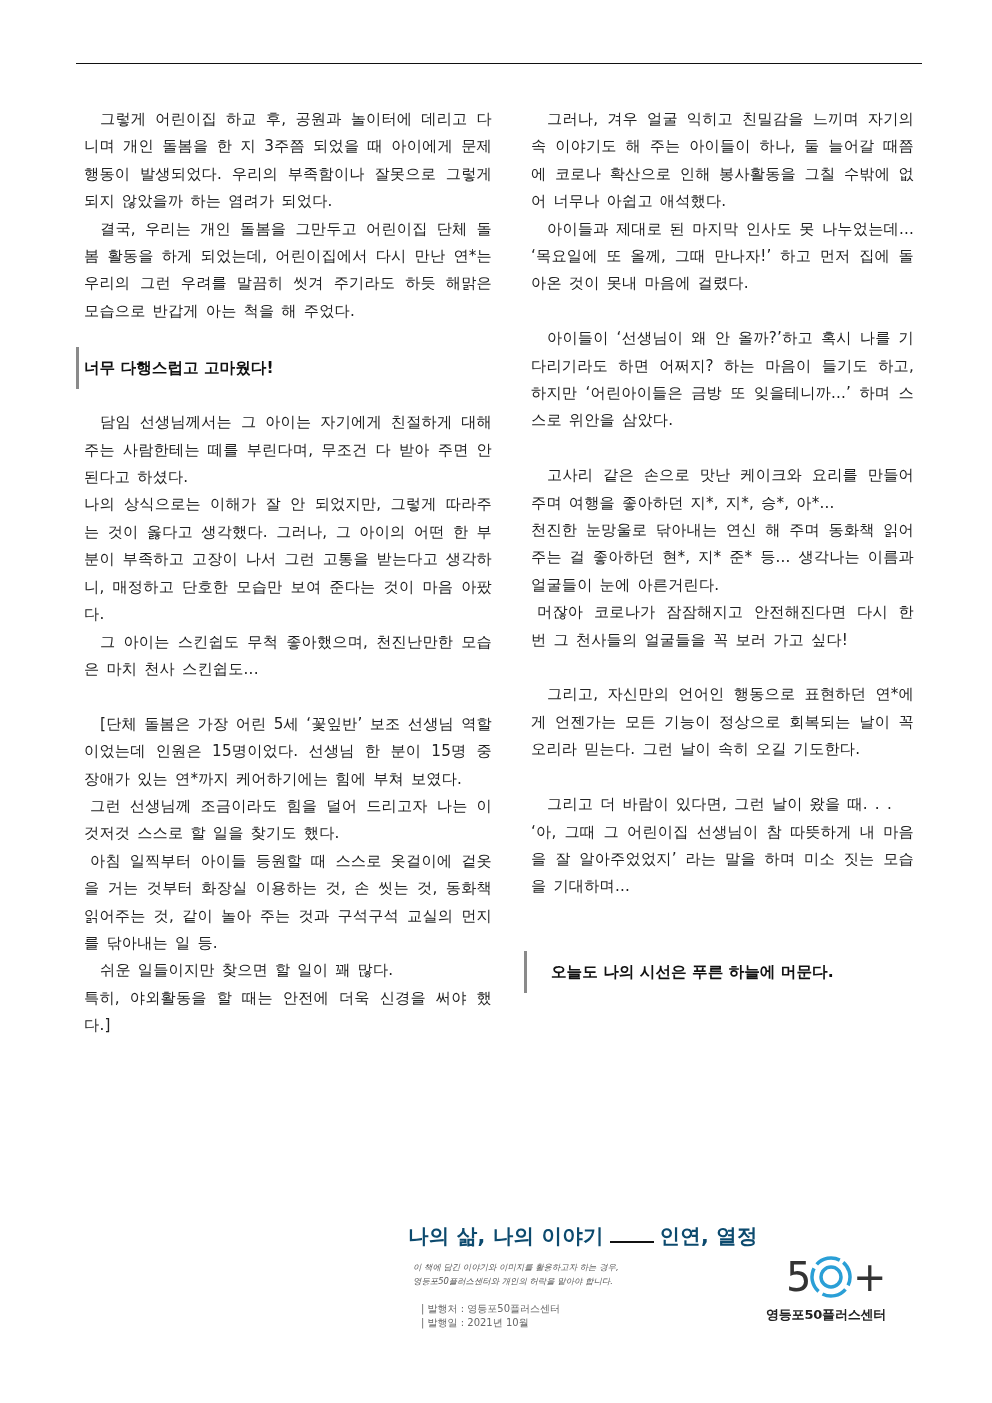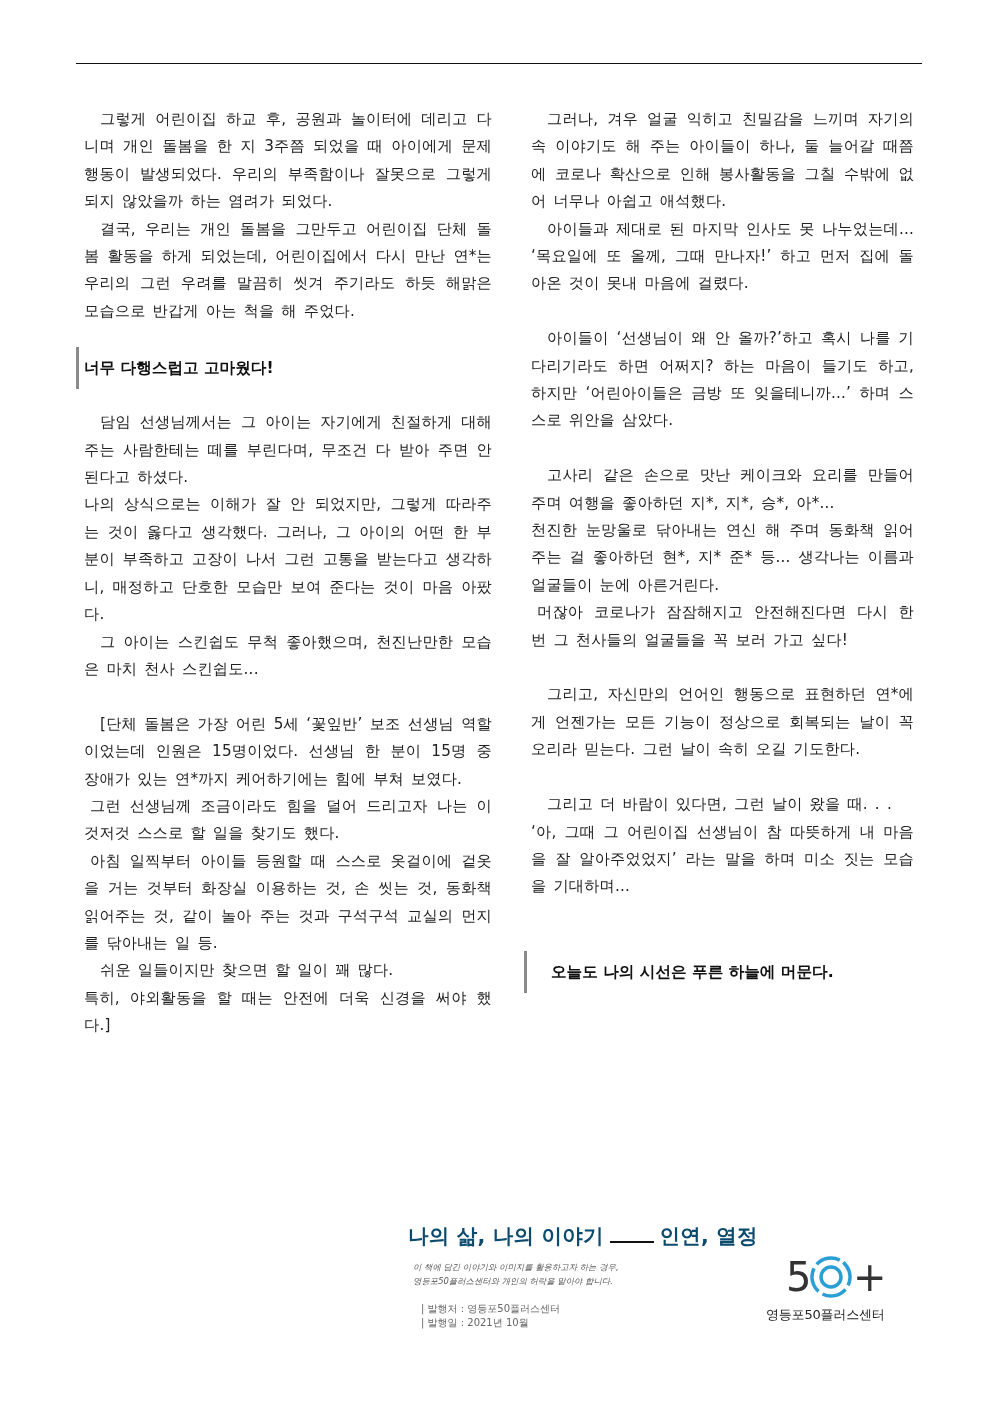--- a/index.html
+++ b/index.html
@@ -111,21 +111,21 @@
       left: 786px;
       top: 1253px;
       width: 120px;
       height: 80px;
     }
     .logo-name {
       position: absolute;
       left: 766px;
       top: 1306px;
       font-size: 13px;
-      font-weight: normal;
+      font-weight: bold;
       color: #222;
       white-space: nowrap;
       letter-spacing: -0.2px;
     }
   </style>
 </head>
 <body>
 
 <div class="top-rule"></div>
 

